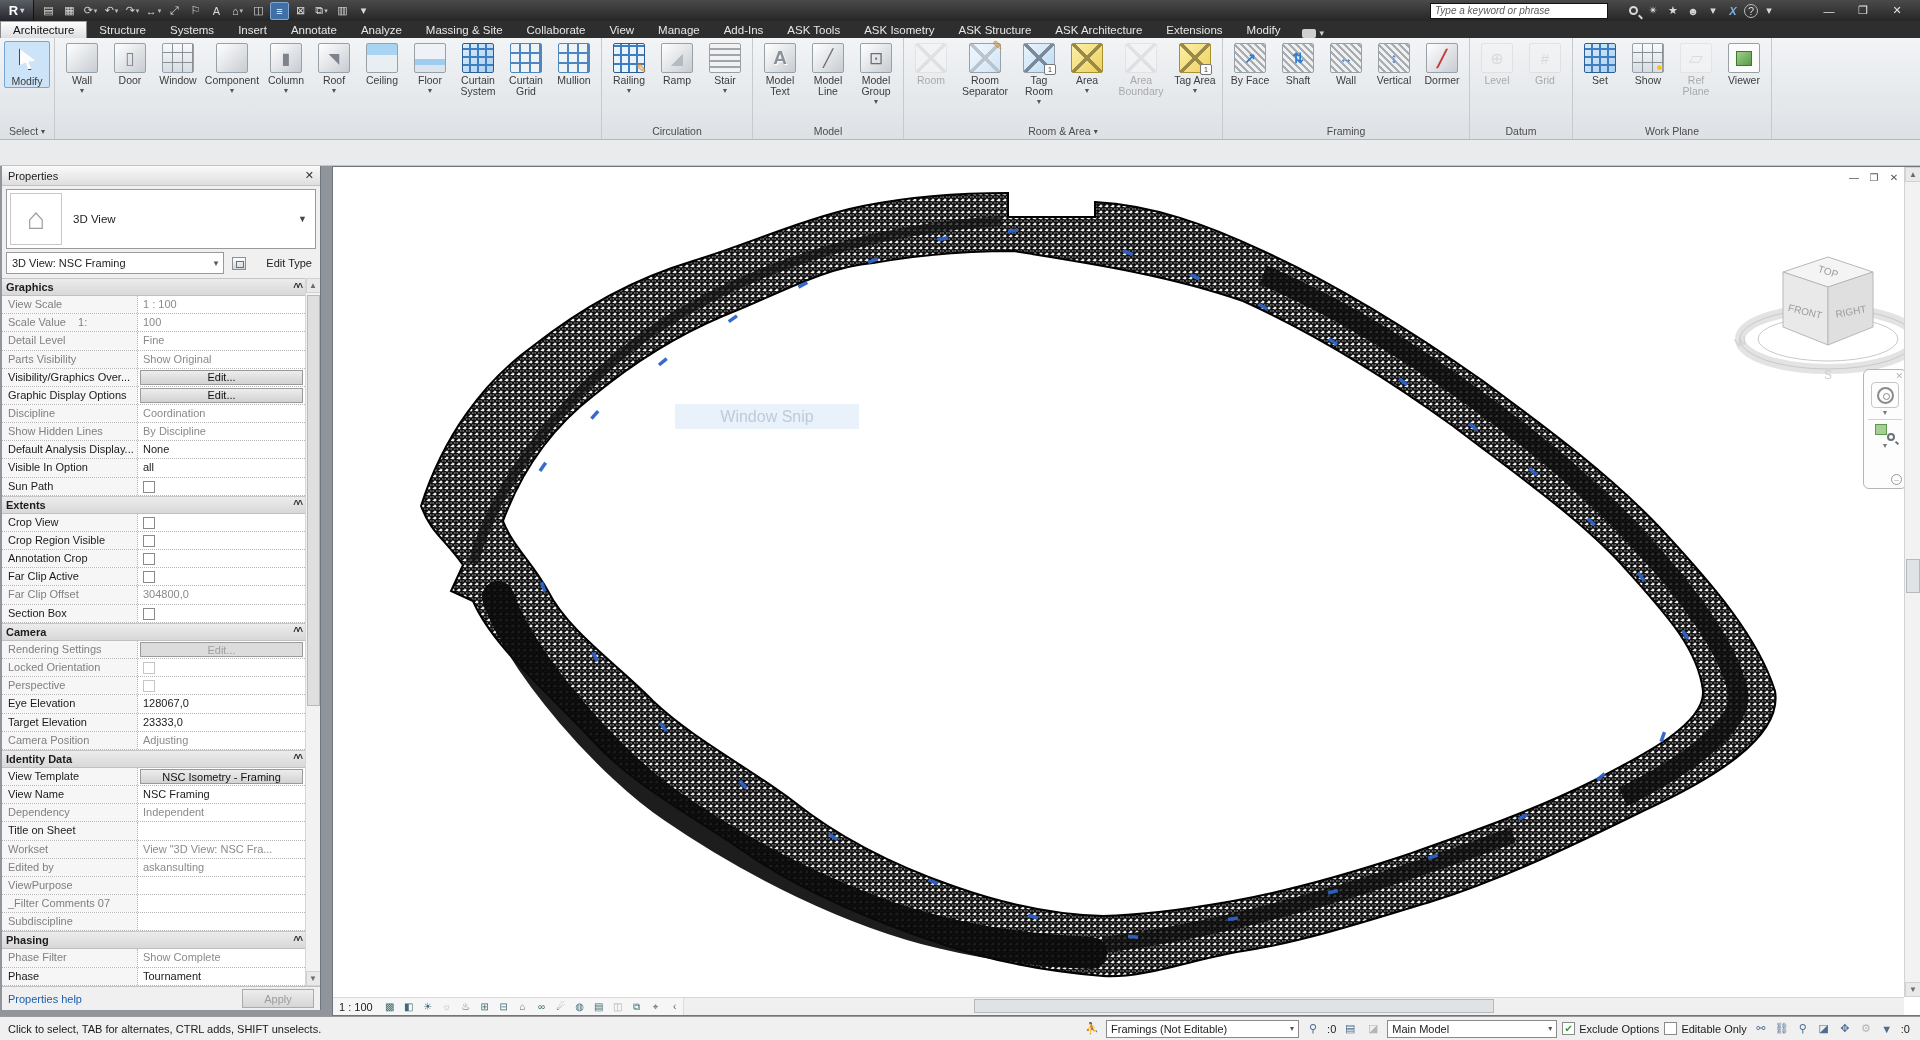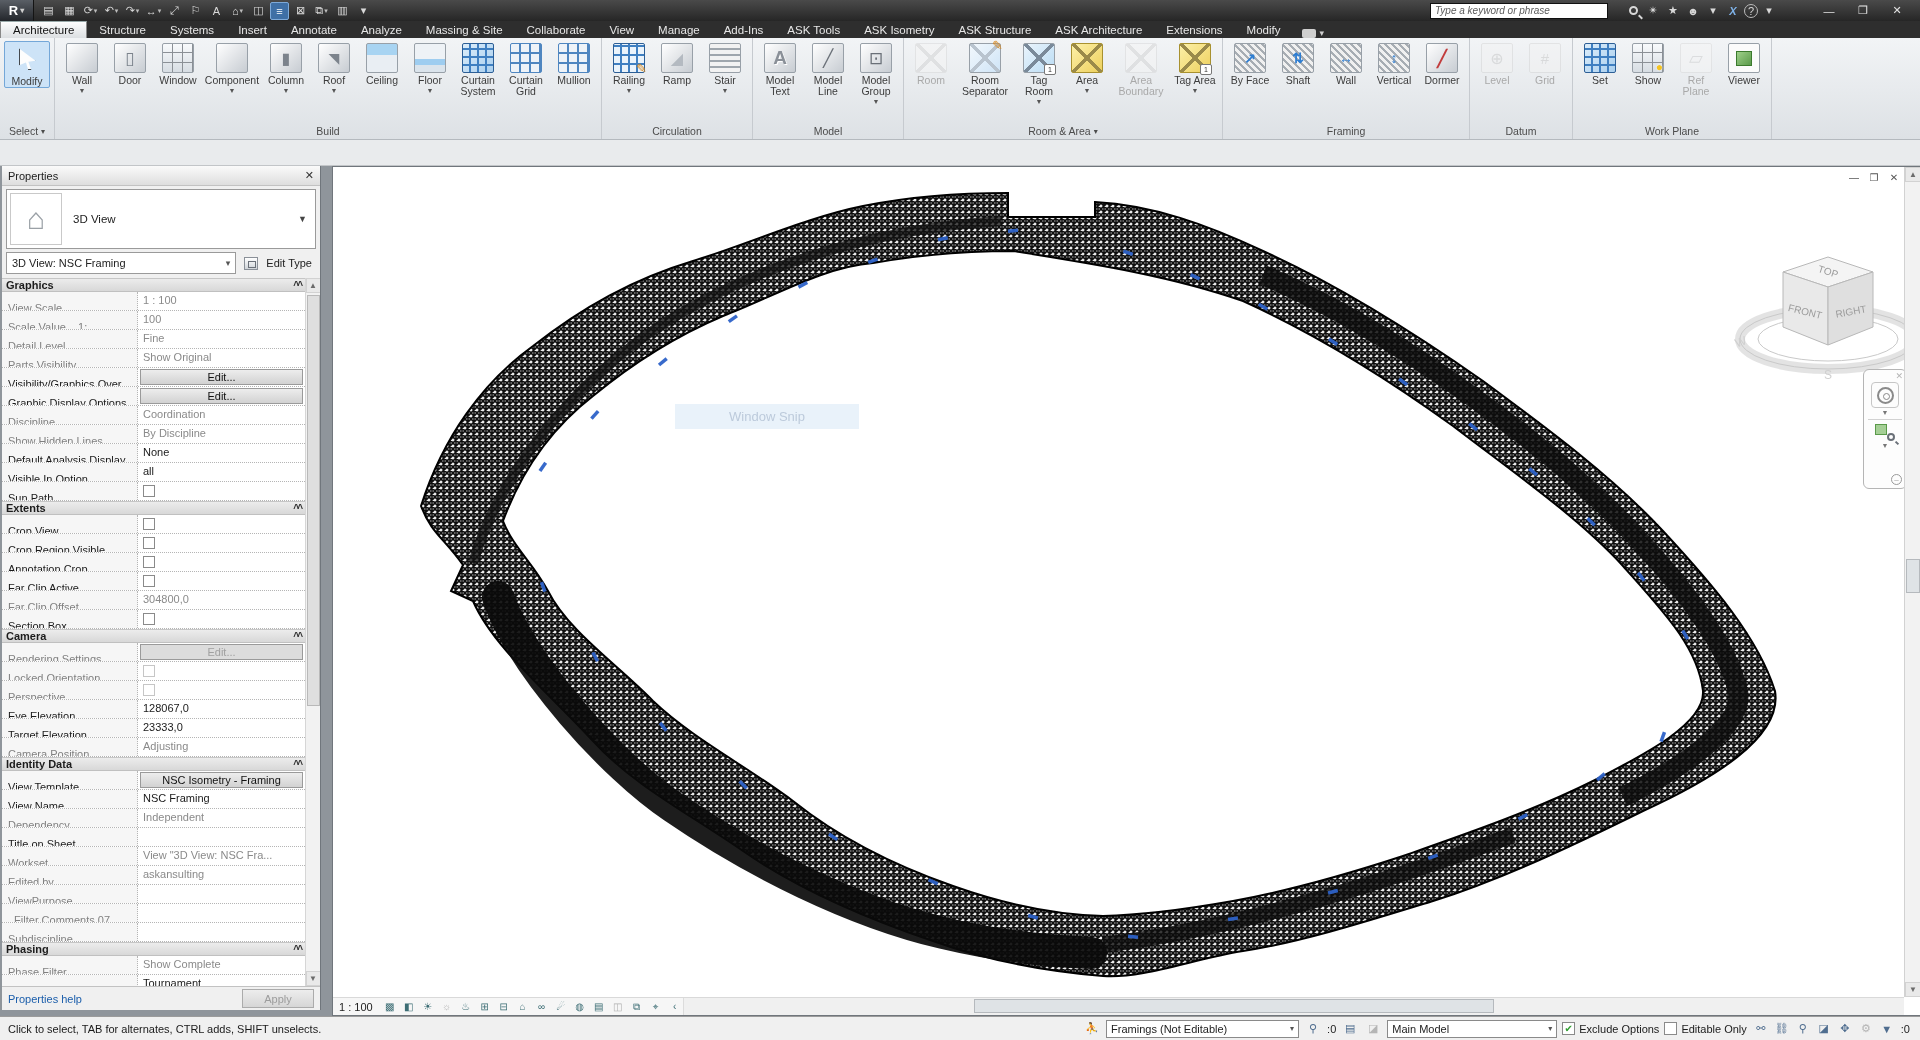--- a/index.html
+++ b/index.html
@@ -78,47 +78,47 @@
   #properties{position:absolute;left:0;top:0;width:319px;height:844px;background:#f0f0f0;border-right:1px solid #70767c;display:flex;flex-direction:column}
   #prop-header{height:20px;background:linear-gradient(#fafafa,#dedede);border-bottom:1px solid #c2c2c2;display:flex;align-items:center;padding:0 6px;font-size:11px;color:#222}
   #prop-close{margin-left:auto;color:#333;font-size:11px}
   #type-selector{margin:3px 4px 0 4px;height:60px;background:#fff;border:1px solid #9a9a9a;display:flex;align-items:center}
   #type-thumb{width:52px;height:52px;border:1px solid #c9c9c9;margin:3px;display:flex;align-items:center;justify-content:center;font-size:30px;color:#9aa0a6}
   #type-label{margin-left:8px;color:#222;font-size:11.5px}
   #type-caret{margin-left:auto;margin-right:8px;color:#444;font-size:9px}
   #selector-row{display:flex;align-items:center;margin:3px 4px;gap:4px}
   #view-select{flex:1;height:22px;background:#fff;border:1px solid #9a9a9a;display:flex;align-items:center;padding:0 5px;color:#222}
   #view-select .caret{margin-left:auto;color:#555;font-size:9px}
-  #edit-type{display:flex;align-items:center;gap:8px;padding:0 4px;height:22px;color:#222}
+  #edit-type{display:flex;align-items:center;gap:20px;padding:0 4px;height:22px;color:#222}
   #edit-type .et-icon{width:14px;height:13px;background:linear-gradient(#fff,#cfd4d9);border:1px solid #8a9098;position:relative}
   #edit-type .et-icon::after{content:"";position:absolute;left:3px;top:3px;width:6px;height:5px;border:1px solid #6a7078}
   #prop-grid{flex:1;position:relative;margin-top:1px;overflow:hidden;display:flex}
   #grid-rows{flex:1;display:flex;flex-direction:column}
   .psection{height:19px;background:linear-gradient(#ececec,#d8d8d8);border-top:1px solid #c6c6c6;border-bottom:1px solid #c0c0c0;display:flex;align-items:center;padding:0 4px;font-weight:bold;color:#1c1c1c}
   .psection .chev{margin-left:auto;font-size:10px;color:#333;letter-spacing:-2px}
   .prow{height:19px;display:flex;border-bottom:1px dotted #b5b5b5;background:#fff}
-  .prow .pl{width:136px;padding:10px 4px 0 6px;color:#1a1a1a;border-right:1px dotted #b5b5b5;background:#f6f6f6;white-space:nowrap;overflow:hidden}
+  .prow .pl{width:136px;padding:2px 4px 0 6px;color:#1a1a1a;border-right:1px dotted #b5b5b5;background:#f6f6f6;white-space:nowrap;overflow:hidden}
   .prow .pl.muted{color:#808080}
   .prow .pv{flex:1;padding:2px 4px 0 5px;color:#1a1a1a;white-space:nowrap;overflow:hidden;position:relative}
   .prow .pv.muted{color:#8a8a8a}
   .pv .pbtn{position:absolute;inset:1px 2px;background:linear-gradient(#ededed,#d2d2d2);border:1px solid #9a9a9a;display:flex;align-items:center;justify-content:center;color:#111}
   .pv .pbtn.disabled{color:#a0a0a0;background:#dcdcdc}
   .pv .cb{width:12px;height:12px;border:1px solid #8a8a8a;background:#fff;margin-top:1px}
   .pv .cb.disabled{border-color:#c6c6c6}
   #prop-scroll{width:15px;background:#f2f2f2;border-left:1px solid #d6d6d6;display:flex;flex-direction:column;align-items:center}
   .scr-arrow{height:15px;width:15px;display:flex;align-items:center;justify-content:center;color:#6b6b6b;font-size:8px;background:#e9e9e9;border:1px solid #d2d2d2}
   #prop-thumb{width:13px;height:58%;background:#dfdfdf;border:1px solid #b9b9b9;margin-top:2px}
   #prop-footer{height:24px;border-top:1px solid #c2c2c2;display:flex;align-items:center;padding:0 6px;background:#f0f0f0}
   #prop-help{color:#1b5eab;}
   #apply-btn{margin-left:auto;width:72px;height:19px;background:linear-gradient(#ededed,#d6d6d6);border:1px solid #ababab;color:#9c9c9c;display:flex;align-items:center;justify-content:center}
   
   #canvas{position:absolute;left:330px;top:0;width:1590px;height:850px;background:#fff;border:1px solid #70767c;overflow:hidden}
   #view-winbtns{position:absolute;right:20px;top:5px;display:flex;gap:6px;color:#555;font-size:10px;z-index:10}
   #view-winbtns span{width:14px;text-align:center}
-  #window-snip{position:absolute;left:342px;top:237px;width:184px;height:25px;background:#e9f2fa;color:#bccadb;display:flex;align-items:center;justify-content:center;font-size:13px;z-index:5}
+  #window-snip{position:absolute;left:342px;top:237px;width:184px;height:25px;background:#e9f2fa;color:#bccadb;display:flex;align-items:center;justify-content:center;font-size:16px;z-index:5}
   #stadium{position:absolute;left:0;top:0;z-index:1}
   
   #navbar{position:absolute;left:1530px;top:202px;width:44px;height:120px;background:#fdfdfd;border:1px solid #b5b5b5;border-radius:6px;z-index:8;display:flex;flex-direction:column;align-items:center}
   #navbar .nclose{align-self:flex-end;color:#b5b5b5;font-size:9px;margin:1px 3px 0 0}
   #nav-wheel{width:28px;height:26px;border:1px solid #c6c6c6;border-radius:4px;display:flex;align-items:center;justify-content:center;margin-top:1px}
   #nav-wheel .wheel{width:17px;height:17px;border:2px solid #8a8a8a;border-radius:50%;position:relative}
   #nav-wheel .wheel::after{content:"";position:absolute;left:4px;top:4px;width:5px;height:5px;border:1px solid #8a8a8a;border-radius:50%}
   .ncaret{color:#777;font-size:7px;margin:1px 0}
   #navbar hr{width:34px;border:none;border-top:1px solid #d2d2d2;margin:2px 0}
   #nav-zoom{width:20px;height:18px;position:relative;margin-top:1px}
@@ -277,21 +277,20 @@
         </div>
         <div class="rbtn">
           <div class="ricon curtain-grid-icon"></div>
           <div class="lbl">Curtain Grid</div>
         </div>
         <div class="rbtn">
           <div class="ricon mullion-icon"></div>
           <div class="lbl">Mullion</div>
         </div>
       </div>
-      <div class="rpanel-label">Build</div>
     </div>
     <div class="rpanel">
       <div class="rpanel-content">
         <div class="rbtn">
           <div class="ricon railing-icon"></div>
           <div class="lbl">Railing</div>
           <div class="drop">▼</div>
         </div>
         <div class="rbtn">
           <div class="ricon ramp-icon">◢</div>

